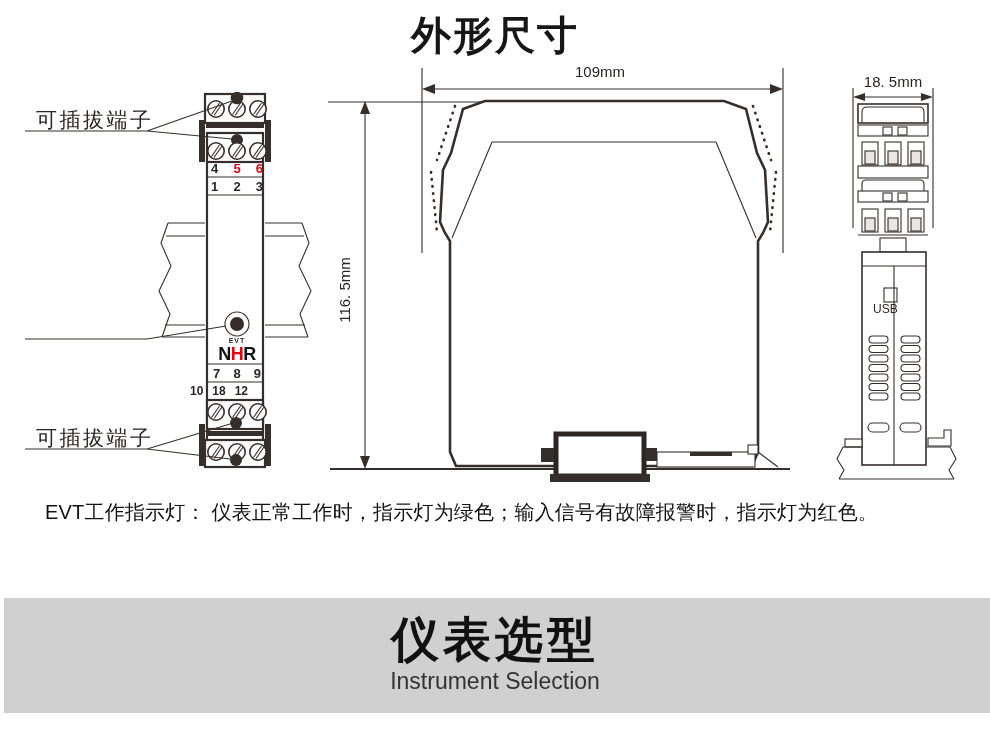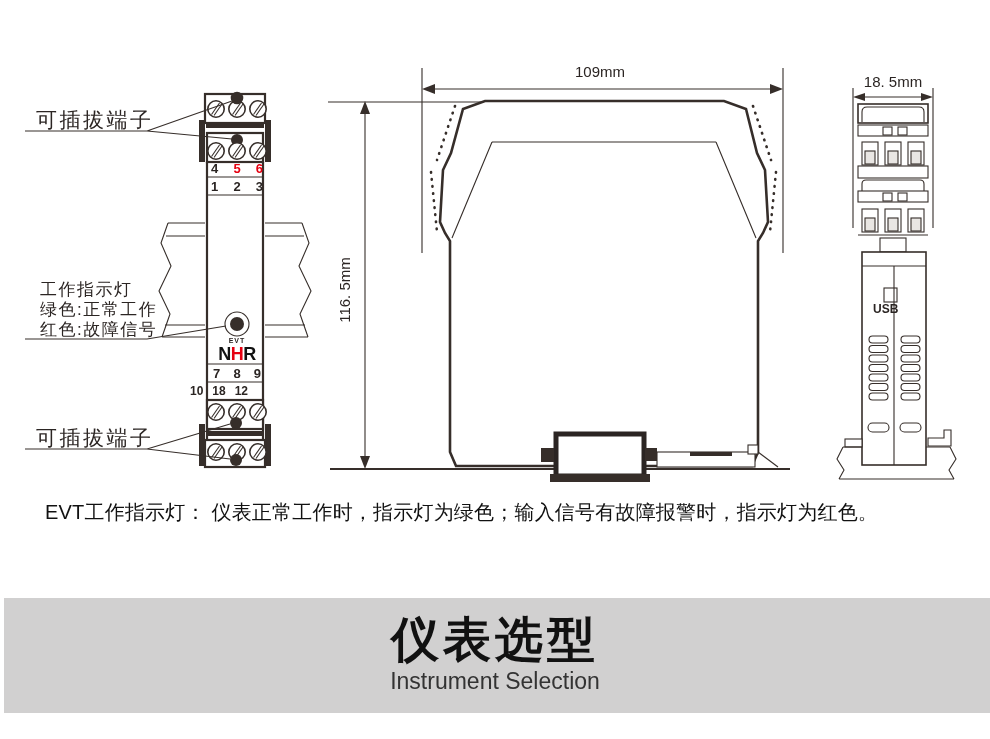--- a/index.html
+++ b/index.html
@@ -20,21 +20,21 @@
               letter-spacing:2px;color:#161616;}
   .callout{font-size:21px;letter-spacing:2.5px;color:#2b2523;}
   .ind-label{font-size:17px;letter-spacing:1.5px;line-height:20px;color:#2b2523;}
   .dim{font-size:15px;color:#2b2523;text-align:center;}
   .rot{transform:rotate(-90deg);transform-origin:center;}
   .trow{display:flex;justify-content:space-between;font-weight:bold;font-size:13px;color:#2b2523;}
   .trow .red{color:#e50011;}
   .evt{font-size:7px;letter-spacing:1px;text-align:center;color:#2b2523;font-weight:bold;}
   .logo{font-size:18px;font-weight:bold;letter-spacing:-0.5px;text-align:center;color:#111;}
   .logo .red{color:#e50011;}
-  .usb{font-size:12px;font-weight:bold;color:#2b2523;}
+  .usb{font-size:12px;font-weight:normal;color:#2b2523;}
   .note{left:45px;width:930px;font-size:20px;color:#111;letter-spacing:0.2px;}
   .banner{left:4px;top:598px;width:986px;height:115px;background:#d1d0d0;}
   .banner-title{left:0;top:608px;width:990px;text-align:center;font-size:48px;font-weight:bold;
                 letter-spacing:4px;color:#111;}
   .banner-sub{left:0;top:668px;width:990px;text-align:center;font-size:23px;color:#333;}
 </style>
 </head>
 <body>
 
 <div class="page">
@@ -180,27 +180,23 @@
       </g>
       <rect x="868" y="423" width="21" height="9" rx="4.5" class="s1"></rect>
       <rect x="900" y="423" width="21" height="9" rx="4.5" class="s1"></rect>
 
       <rect x="845" y="439" width="17" height="8" class="s1 wfill"></rect>
       <path class="s1 wfill" d="M928,438 H944 V430 H951 V446 H928 Z"></path>
       <path class="s1" d="M843,447 H862 M926,447 H950 M843,447 L837,459 L844,470 L839,479 M950,447 L956,459 L949,470 L954,479 M839,479 H954"></path>
     </g>
   </svg>
 
+  <div class="abs page-title">外形尺寸</div>
 
   <div class="abs callout" style="left:36px;top:106px;">可插拔端子</div>
-  <div class="abs ind-label" style="left:40px;top:280px;">
-    <div>工作指示灯</div>
-    <div>绿色:正常工作</div>
-    <div>红色:故障信号</div>
-  </div>
   <div class="abs callout" style="left:36px;top:424px;">可插拔端子</div>
 
   <div class="abs trow" style="left:211px;top:161px;width:52px;">
     <span>4</span>
     <span class="red">5</span>
     <span class="red">6</span>
   </div>
   <div class="abs trow" style="left:211px;top:179px;width:52px;">
     <span>1</span>
     <span>2</span>

